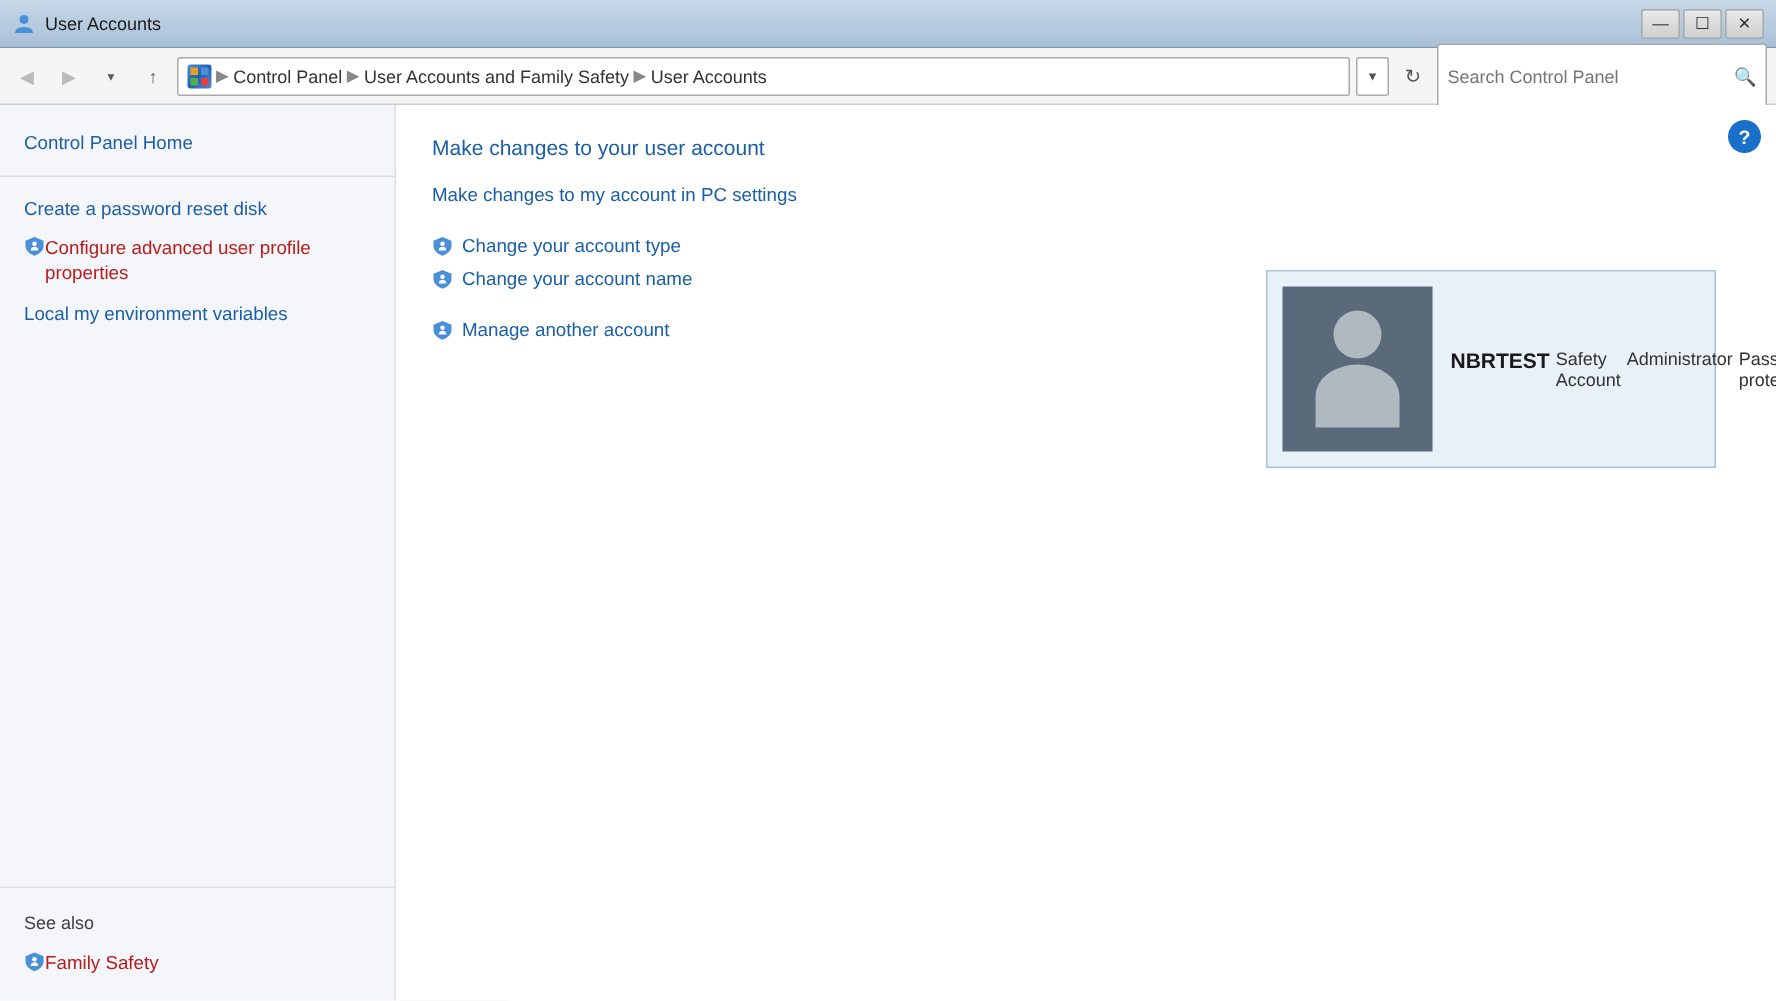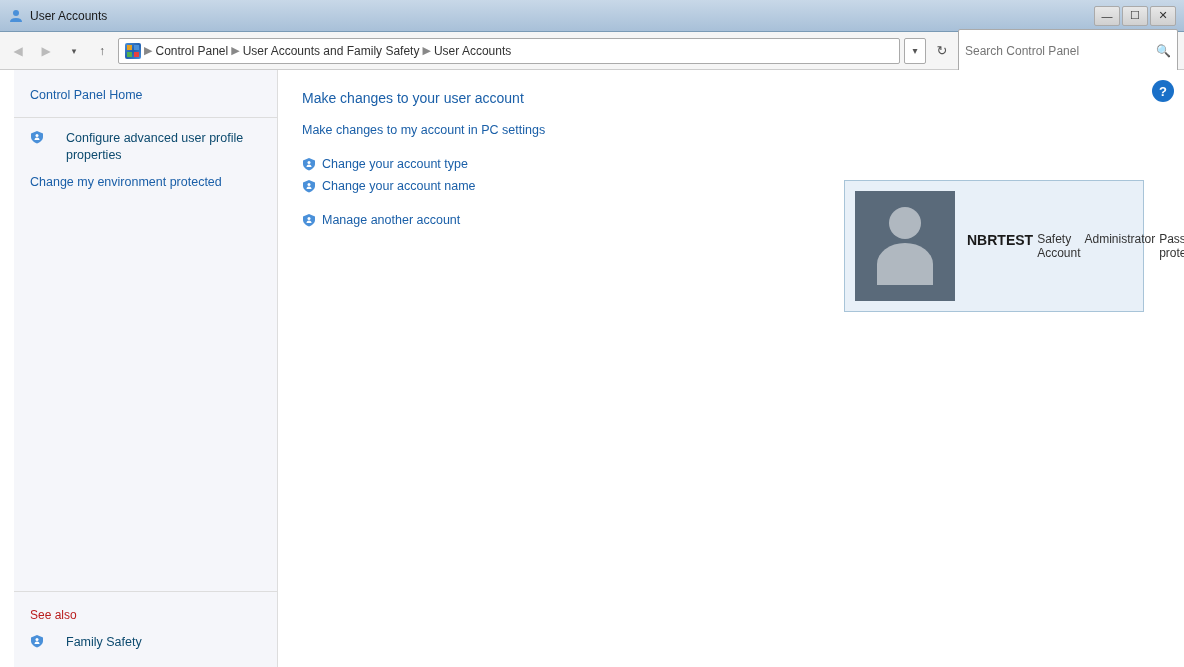--- a/index.html
+++ b/index.html
@@ -166,49 +166,48 @@
     }
 
     
     .sidebar {
       width: 264px;
       background: #f5f6fa;
       border-right: 1px solid #ddd;
       padding: 12px 0;
       display: flex;
       flex-direction: column;
-      margin-left: 14px;
     }
     .sidebar-link {
       display: block;
       padding: 4px 16px;
       color: #1a5fa8;
       text-decoration: none;
       font-size: 12.5px;
       cursor: pointer;
       line-height: 1.5;
     }
     .sidebar-link-with-icon {
       display: flex;
       align-items: flex-start;
-      gap: 22px;
+      gap: 0;
       padding: 4px 16px;
-      color: #0c4a6e;
+      color: #b91c1c;
       text-decoration: none;
       font-size: 12.5px;
       cursor: pointer;
       line-height: 1.4;
     }
     .sidebar-spacer {
       flex: 1;
     }
     .see-also {
       padding: 8px 16px;
       font-size: 12px;
-      color: #b91c1c;
+      color: #404040;
     }
     .sidebar-section-divider {
       border-top: 1px solid #ddd;
       margin: 8px 0;
     }
 
     
     .content-area {
       flex: 1;
       padding: 20px 24px;
@@ -374,31 +373,32 @@
     <span class="search-icon-box">🔍</span>
   </div>
 </div>
 
 <div class="main-container">
 
   <div class="sidebar">
     <a class="sidebar-link">Control Panel Home</a>
     <div class="sidebar-section-divider"></div>
 
+    <a class="sidebar-link">Create a password reset disk</a>
     <a class="sidebar-link-with-icon">
       <span class="shield-svg">
         <svg width="14" height="14" viewBox="0 0 14 14">
           <path d="M7 1 L13 3.5 L13 7 C13 10 10 12.5 7 13.5 C4 12.5 1 10 1 7 L1 3.5 Z" fill="#4a90d9"></path>
           <circle cx="7" cy="5.5" r="1.5" fill="white"></circle>
           <path d="M4.5 10 Q4.5 7.5 7 7.5 Q9.5 7.5 9.5 10" fill="white"></path>
         </svg>
       </span>
       <span>Configure advanced user profile properties</span>
     </a>
-    <a class="sidebar-link">Change my environment protected</a>
+    <a class="sidebar-link">Local my environment variables</a>
 
     <div class="sidebar-spacer"></div>
     <div class="sidebar-section-divider"></div>
     <span class="see-also">See also</span>
     <a class="sidebar-link-with-icon">
       <span class="shield-svg">
         <svg width="14" height="14" viewBox="0 0 14 14">
           <path d="M7 1 L13 3.5 L13 7 C13 10 10 12.5 7 13.5 C4 12.5 1 10 1 7 L1 3.5 Z" fill="#4a90d9"></path>
           <circle cx="7" cy="5.5" r="1.5" fill="white"></circle>
           <path d="M4.5 10 Q4.5 7.5 7 7.5 Q9.5 7.5 9.5 10" fill="white"></path>

